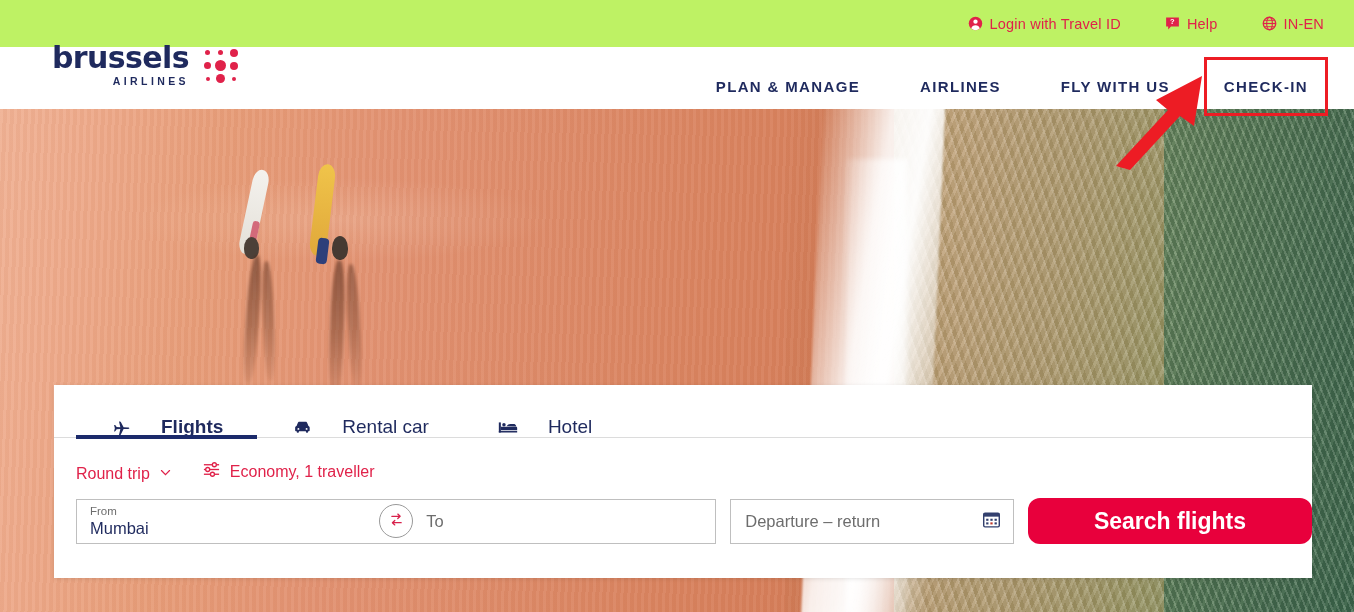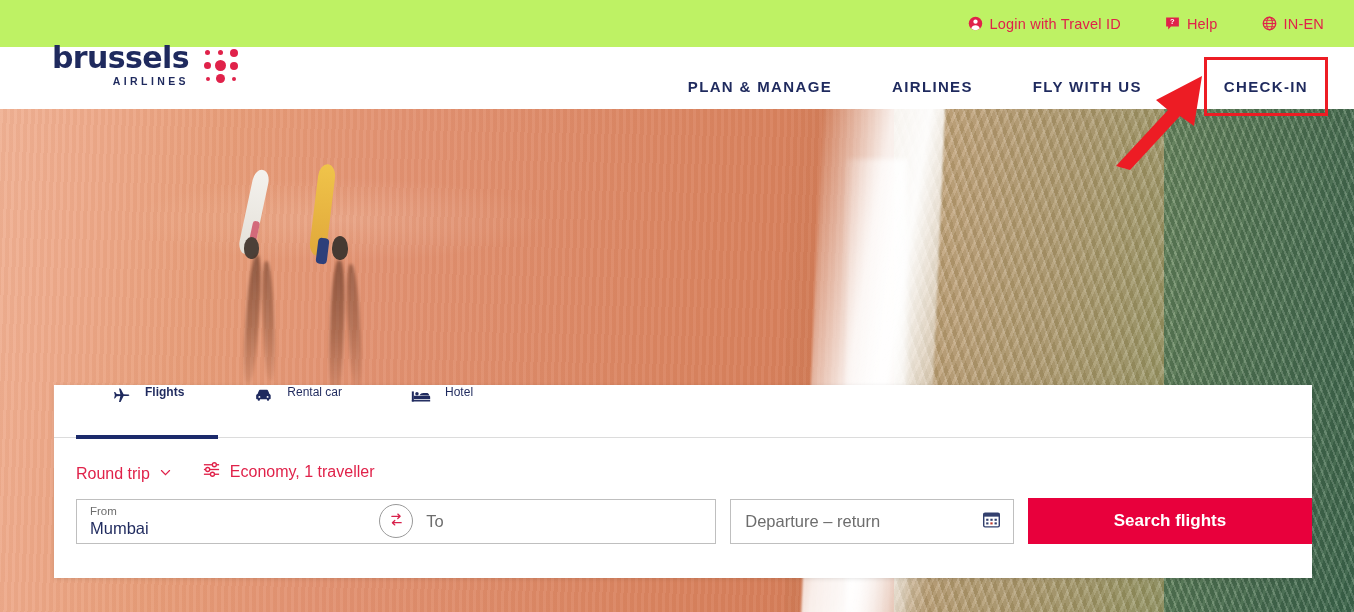--- a/index.html
+++ b/index.html
@@ -98,21 +98,21 @@
     color: #1f2a5e;
     letter-spacing: 1.35px;
     padding: 13px 0;
     margin-left: 42px;
     cursor: pointer;
     white-space: nowrap;
   }
   .nav-item.boxed {
     border: 3px solid #ed1c24;
     padding: 18px 17px;
-    margin-left: 44px;
+    margin-left: 16px;
   }
 
   
   .hero {
     position: absolute;
     top: 109px; left: 0;
     width: 1354px;
     height: 503px;
     overflow: hidden;
     z-index: 1;
@@ -230,27 +230,27 @@
   .tabs {
     height: 53px;
     display: flex;
     align-items: center;
     border-bottom: 1px solid #dcdcdc;
     padding-left: 22px;
     position: relative;
   }
   .tab {
     display: flex;
-    align-items: flex-start;
-    gap: 13px;
+    align-items: flex-end;
+    gap: 29px;
     height: 53px;
     padding: 0 34px;
     cursor: pointer;
     color: #1f2a5e;
-    font-size: 12px;
+    font-size: 19px;
     position: relative;
   }
   .tab.active { font-weight: 700; }
   .tab.active::after {
     content: "";
     position: absolute;
     left: 0; right: 0; bottom: -1px;
     height: 4px;
     background: #1b2a6b;
   }
@@ -307,23 +307,23 @@
     background: #fff;
     display: flex; align-items: center; justify-content: center;
     flex: 0 0 auto;
     cursor: pointer;
     z-index: 2;
   }
   .searchbtn {
     width: 291px; height: 46px;
     background: #e8003c;
     border: none;
-    border-radius: 0;
+    border-radius: 12px;
     color: #fff;
-    font-size: 17px;
+    font-size: 23px;
     font-weight: 700;
     cursor: pointer;
     font-family: "Liberation Sans", sans-serif;
     text-align: center;
   }
   .chev { display: inline-block; }
 </style>
 </head>
 <body>
 

